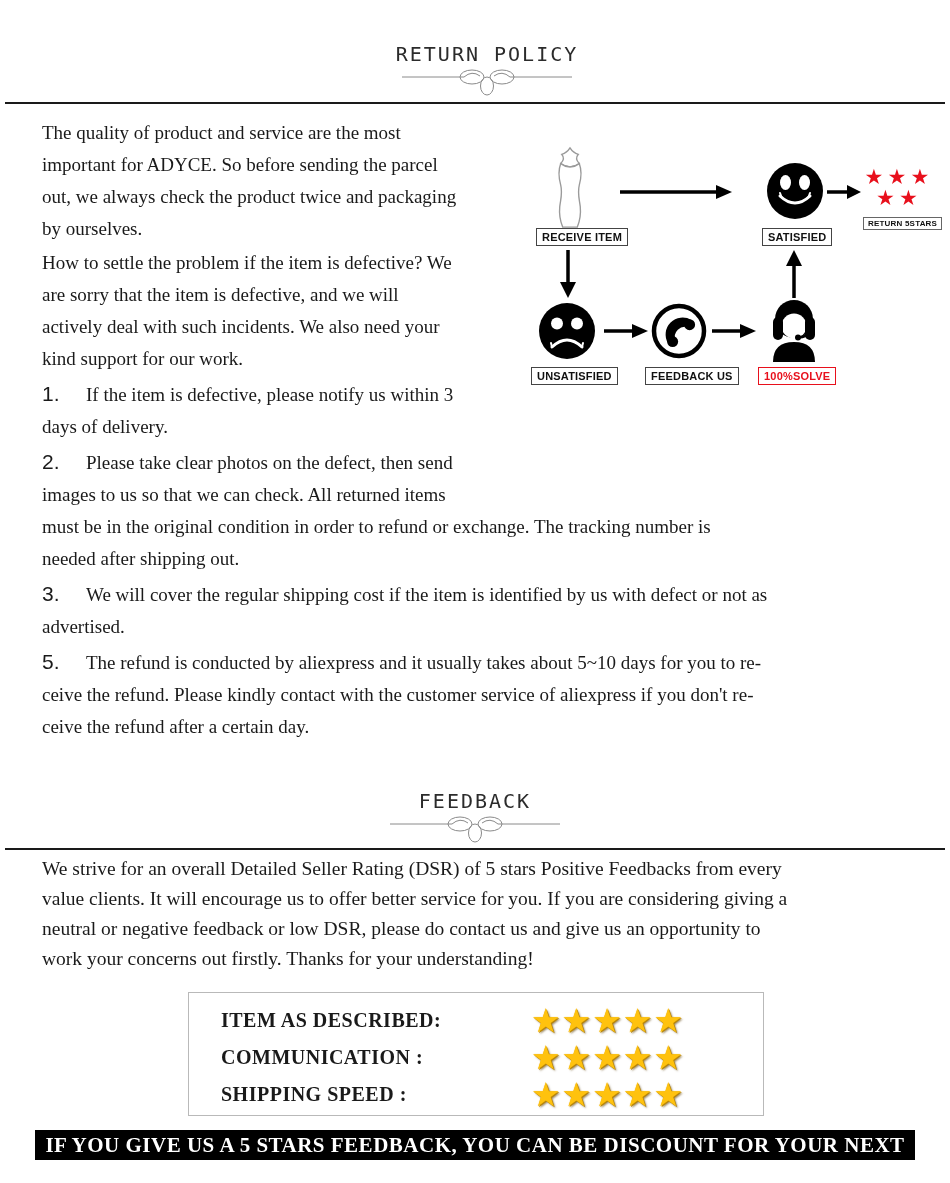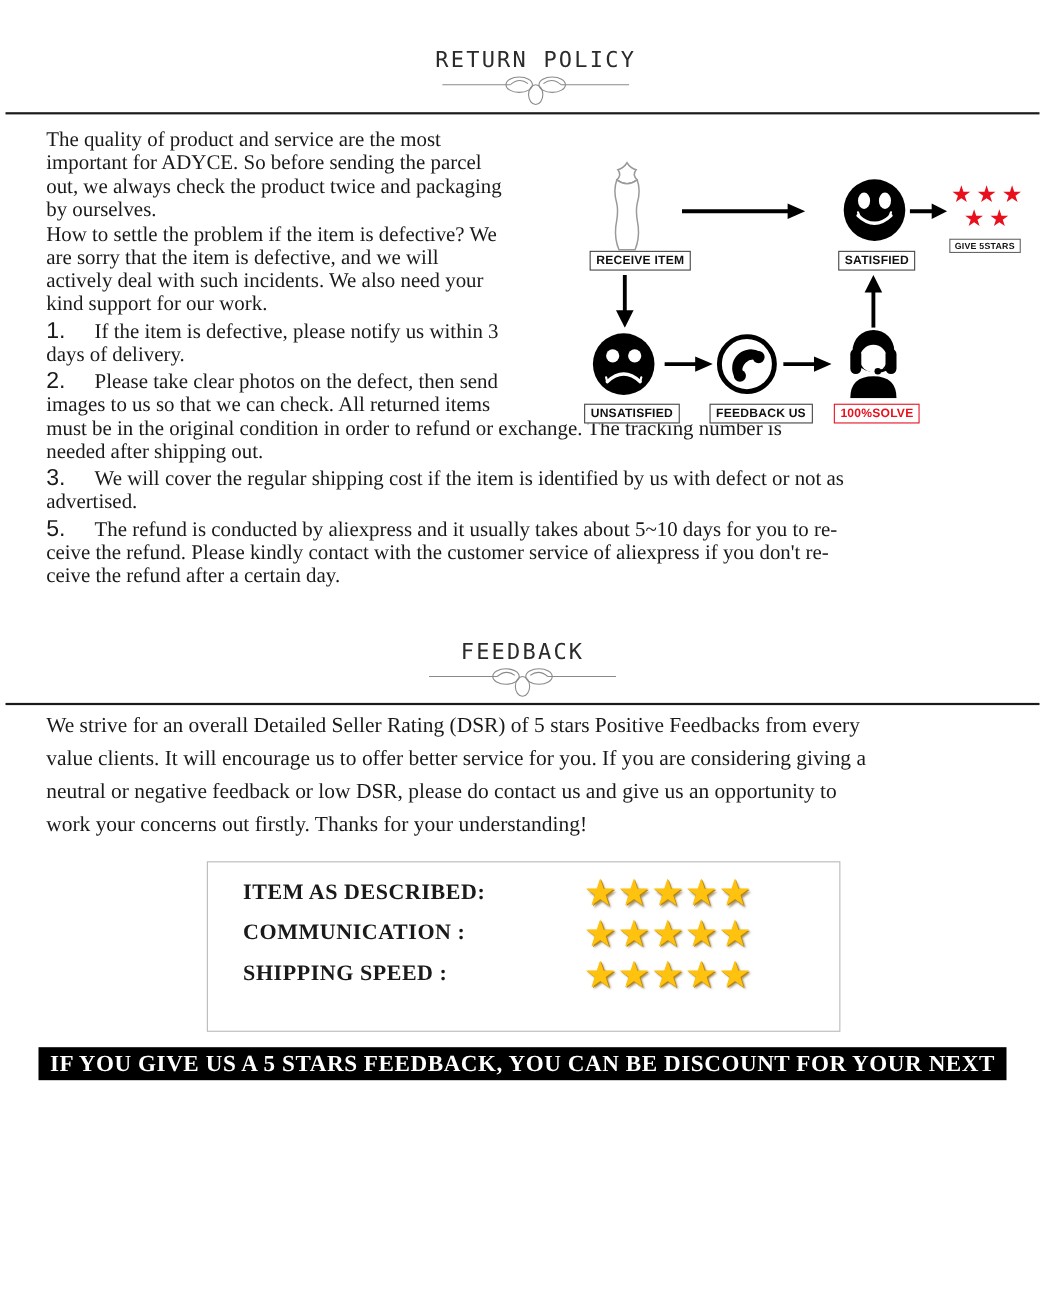--- a/index.html
+++ b/index.html
@@ -9,21 +9,21 @@
     font-family:"Liberation Serif", serif; color:#1a1a1a;
   }
   .section-header { text-align:center; }
   .section-title {
     font-family:"DejaVu Sans Mono", monospace;
     font-size:20px; letter-spacing:2px; color:#2b2b2b; font-weight:400;
   }
   .flourish { display:block; margin:2px auto 0 auto; }
   .rule { border-top:2px solid #1a1a1a; margin:0 5px; }
   .content { padding:0 42px; }
-  .para, .item { font-size:19px; line-height:21px; white-space:pre-line; }
+  .para, .item { font-size:19px; line-height:32px; white-space:pre-line; }
   .p1 { margin-top:13px; }
   .p2 { margin-top:2px; }
   .item { margin-top:3px; white-space:normal; }
   .item .num {
     font-family:"Liberation Sans", sans-serif; font-size:21px;
     display:inline-block; min-width:44px; vertical-align:baseline;
   }
   .item .itext { white-space:pre-line; }
 
   
@@ -40,21 +40,21 @@
   .red-stars {
     display:flex; flex-wrap:wrap; justify-content:center;
     width:70px; line-height:21px;
   }
   .red-stars .star { font-size:21px; color:#e8101c; width:23px; text-align:center; font-family:"DejaVu Sans", sans-serif;}
 
   
   .fb-header { margin-top:46px; }
   .fb-para { margin-top:4px; font-size:19.5px; line-height:30px; white-space:pre-line; }
   .ratings-box {
-    margin:18px 0 0 146px; width:576px; height:155px;
+    margin:18px 0 0 146px; width:576px; height:124px;
     border:1px solid #b9b9b9; padding:8px 0 0 32px;
   }
   .rating-row { display:grid; grid-template-columns:310px auto; align-items:center; height:36px; margin-top:1px; }
   .rating-label { font-size:20px; font-weight:bold; letter-spacing:.5px; }
   .gold-stars { display:flex; gap:1px; }
   .gold-stars .star {
     font-size:33px; line-height:33px; color:#ffc20e; font-family:"DejaVu Sans", sans-serif;
     text-shadow:1px 1px 0 #b8860b, 2px 2px 2px rgba(90,60,0,.55), 0 0 1px #e6a700;
   }
   .banner {
@@ -117,21 +117,21 @@
     <polygon points="20,1 34,8 20,15" fill="#000"></polygon>
   </svg>
 
   <div class="fc red-stars" style="left:332px; top:27px;">
       <span class="star">★</span>
       <span class="star">★</span>
       <span class="star">★</span>
       <span class="star">★</span>
       <span class="star">★</span>
     </div>
-  <div class="fc fc-label tiny" style="left:333px; top:77px;">GIVE 5STARS</div>
+  <div class="fc fc-label tiny" style="left:333px; top:77px;">RETURN 5STARS</div>
 
   <svg class="fc" style="left:29px; top:110px;" width="18" height="48">
     <line x1="9" y1="0" x2="9" y2="33" stroke="#000" stroke-width="3.5"></line>
     <polygon points="1,32 17,32 9,48" fill="#000"></polygon>
   </svg>
   <svg class="fc" style="left:255px; top:110px;" width="18" height="48">
     <line x1="9" y1="48" x2="9" y2="15" stroke="#000" stroke-width="3.5"></line>
     <polygon points="1,16 17,16 9,0" fill="#000"></polygon>
   </svg>
 

